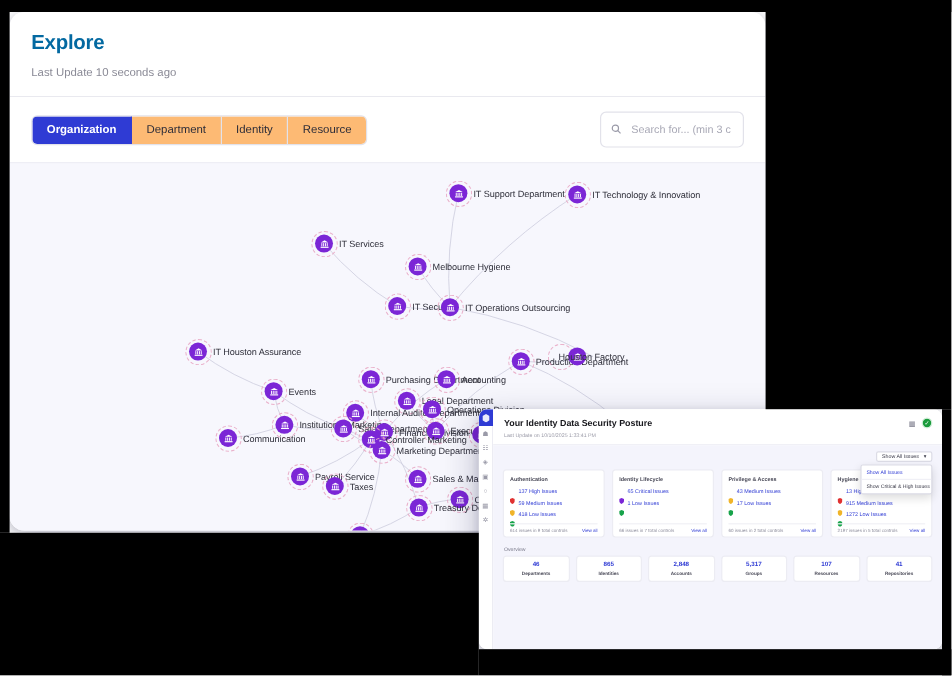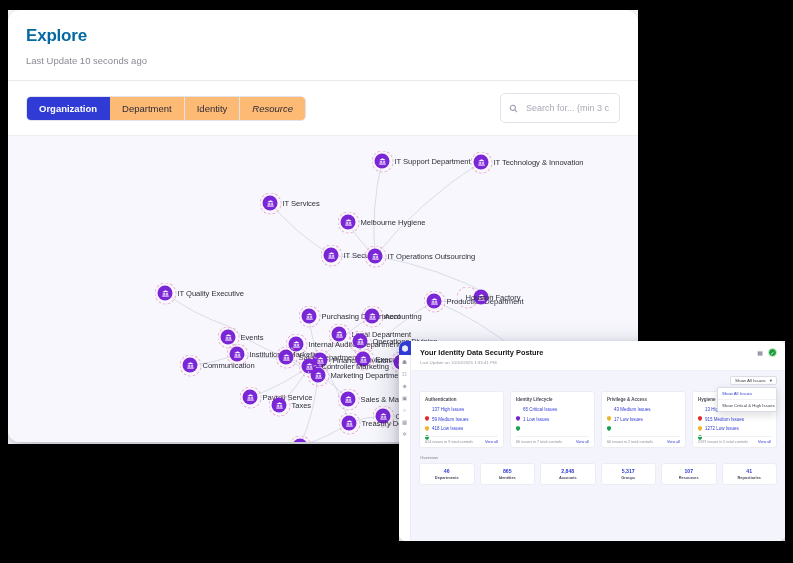--- a/index.html
+++ b/index.html
@@ -32,21 +32,21 @@
 
   .exp-toolbar {
     display: flex; align-items: center; justify-content: space-between;
     padding: 12px 18px 12px 18px; background:#fff;
   }
   .tabs { display: flex; border:1px solid #e2e2ea; border-radius: 5px; overflow: hidden; }
   .tab {
     font-size: 9.5px; color: #2c2c38; padding: 6px 12px; background:#fdba74;
     border-right: 1px solid #e2e2ea; cursor: pointer; white-space: nowrap;
   }
-  .tab:last-child { border-right: none; font-style: italic; }
+  .tab:last-child { border-right: none; }
   .tab.active { background:#2f3bd4; color:#fff; font-weight: 600; border-right-color:#2f3bd4; }
 
   .searchbox {
     display:flex; align-items:center; gap:6px;
     border:1px solid #e2e2ea; border-radius:5px;
     padding: 5px 8px; width: 120px; background:#fff;
     overflow: hidden;
   }
   .searchbox svg { flex: 0 0 auto; }
   .searchbox input {
@@ -319,21 +319,21 @@
             <div class="node-dot">
               <svg width="8" height="8" viewBox="0 0 16 16" fill="#ffffff">
                 <path d="M8 1.6 L14.2 5 H1.8 Z"></path>
                 <rect x="2.6" y="6.2" width="1.6" height="5.4"></rect>
                 <rect x="5.6" y="6.2" width="1.6" height="5.4"></rect>
                 <rect x="8.6" y="6.2" width="1.6" height="5.4"></rect>
                 <rect x="11.6" y="6.2" width="1.6" height="5.4"></rect>
                 <rect x="1.4" y="12.2" width="13.2" height="1.9"></rect>
               </svg>
             </div>
-            <div class="node-label">IT Quality Executive</div>
+            <div class="node-label">IT Houston Assurance</div>
           </div>
           <div class="node" style="left: 426px; top: 165px;">
             <div class="node-ring"></div>
             <div class="node-dot">
               <svg width="8" height="8" viewBox="0 0 16 16" fill="#ffffff">
                 <path d="M8 1.6 L14.2 5 H1.8 Z"></path>
                 <rect x="2.6" y="6.2" width="1.6" height="5.4"></rect>
                 <rect x="5.6" y="6.2" width="1.6" height="5.4"></rect>
                 <rect x="8.6" y="6.2" width="1.6" height="5.4"></rect>
                 <rect x="11.6" y="6.2" width="1.6" height="5.4"></rect>
@@ -349,21 +349,21 @@
                 <path d="M8 1.6 L14.2 5 H1.8 Z"></path>
                 <rect x="2.6" y="6.2" width="1.6" height="5.4"></rect>
                 <rect x="5.6" y="6.2" width="1.6" height="5.4"></rect>
                 <rect x="8.6" y="6.2" width="1.6" height="5.4"></rect>
                 <rect x="11.6" y="6.2" width="1.6" height="5.4"></rect>
                 <rect x="1.4" y="12.2" width="13.2" height="1.9"></rect>
               </svg>
             </div>
             <div class="node-label">Houston Factory</div>
           </div>
-          <div class="node" style="left: 220px; top: 201px;">
+          <div class="node" style="left: 220px; top: 190px;">
             <div class="node-ring"></div>
             <div class="node-dot">
               <svg width="8" height="8" viewBox="0 0 16 16" fill="#ffffff">
                 <path d="M8 1.6 L14.2 5 H1.8 Z"></path>
                 <rect x="2.6" y="6.2" width="1.6" height="5.4"></rect>
                 <rect x="5.6" y="6.2" width="1.6" height="5.4"></rect>
                 <rect x="8.6" y="6.2" width="1.6" height="5.4"></rect>
                 <rect x="11.6" y="6.2" width="1.6" height="5.4"></rect>
                 <rect x="1.4" y="12.2" width="13.2" height="1.9"></rect>
               </svg>

